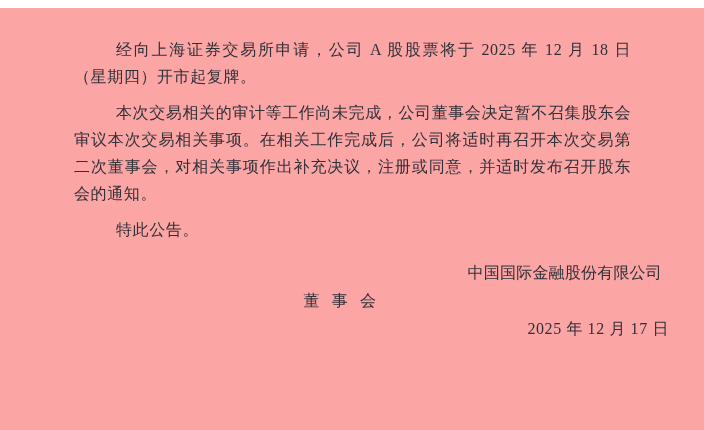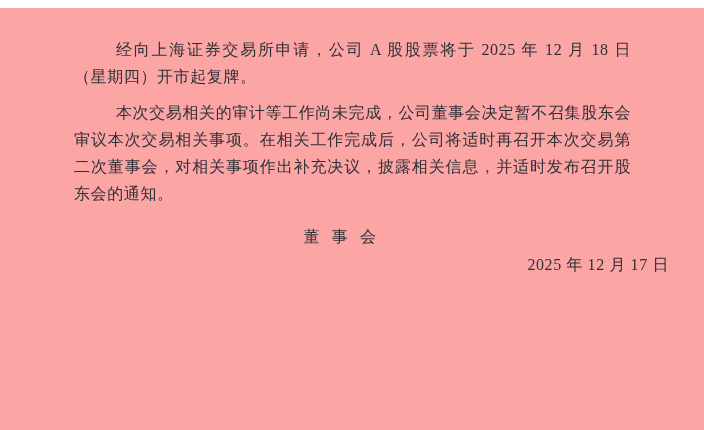--- a/index.html
+++ b/index.html
@@ -52,20 +52,22 @@
   .signature .sig-date {
     margin-right: -7px;
   }
 </style>
 </head>
 <body>
 
 <div class="page">
   <div class="doc-body">
     <p>经向上海证券交易所申请，公司 A 股股票将于 2025 年 12 月 18 日（星期四）开市起复牌。</p>
-    <p>本次交易相关的审计等工作尚未完成，公司董事会决定暂不召集股东会审议本次交易相关事项。在相关工作完成后，公司将适时再召开本次交易第二次董事会，对相关事项作出补充决议，披露相关信息，并适时发布召开股东会的通知。</p>
+    <p>本次交易相关的审计等工作尚未完成，公司董事会决定暂不召集股东会审议本次交易相关事项。在相关工作完成后，公司将适时再召开本次交易第二次董事会，对相关事项作出补充决议，注册或同意，并适时发布召开股东会的通知。</p>
+    <p class="closing">特此公告。</p>
 
     <div class="signature">
+      <div class="sig-company">中国国际金融股份有限公司</div>
       <div class="sig-signer">董 事 会</div>
       <div class="sig-date">2025 年 12 月 17 日</div>
     </div>
   </div>
 </div>
 
 </body></html>

